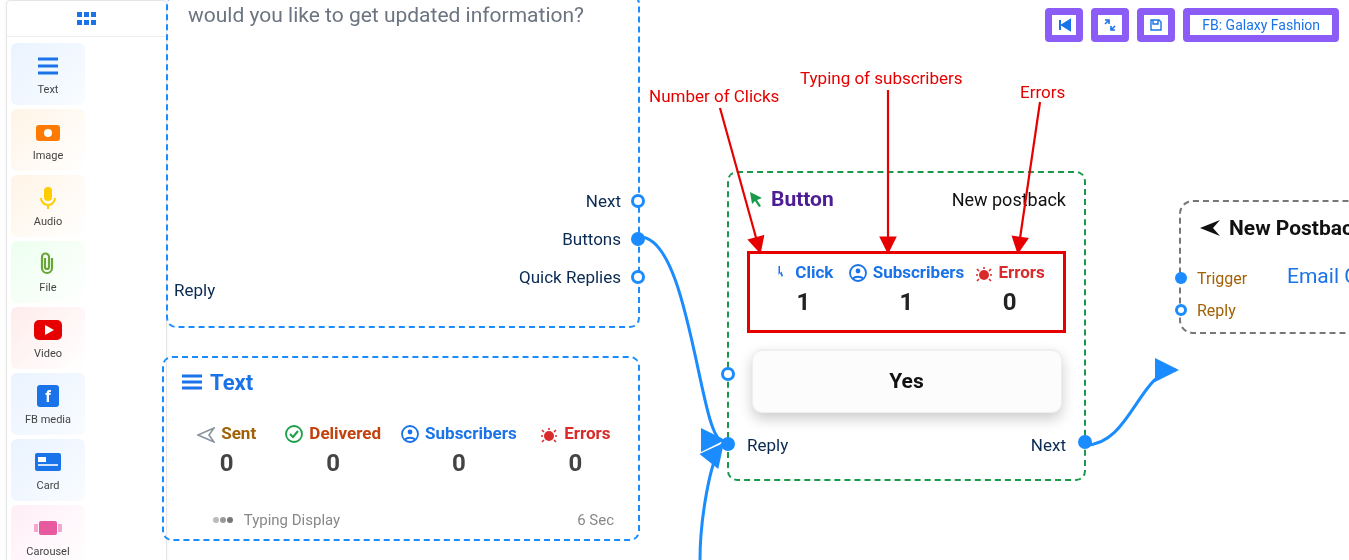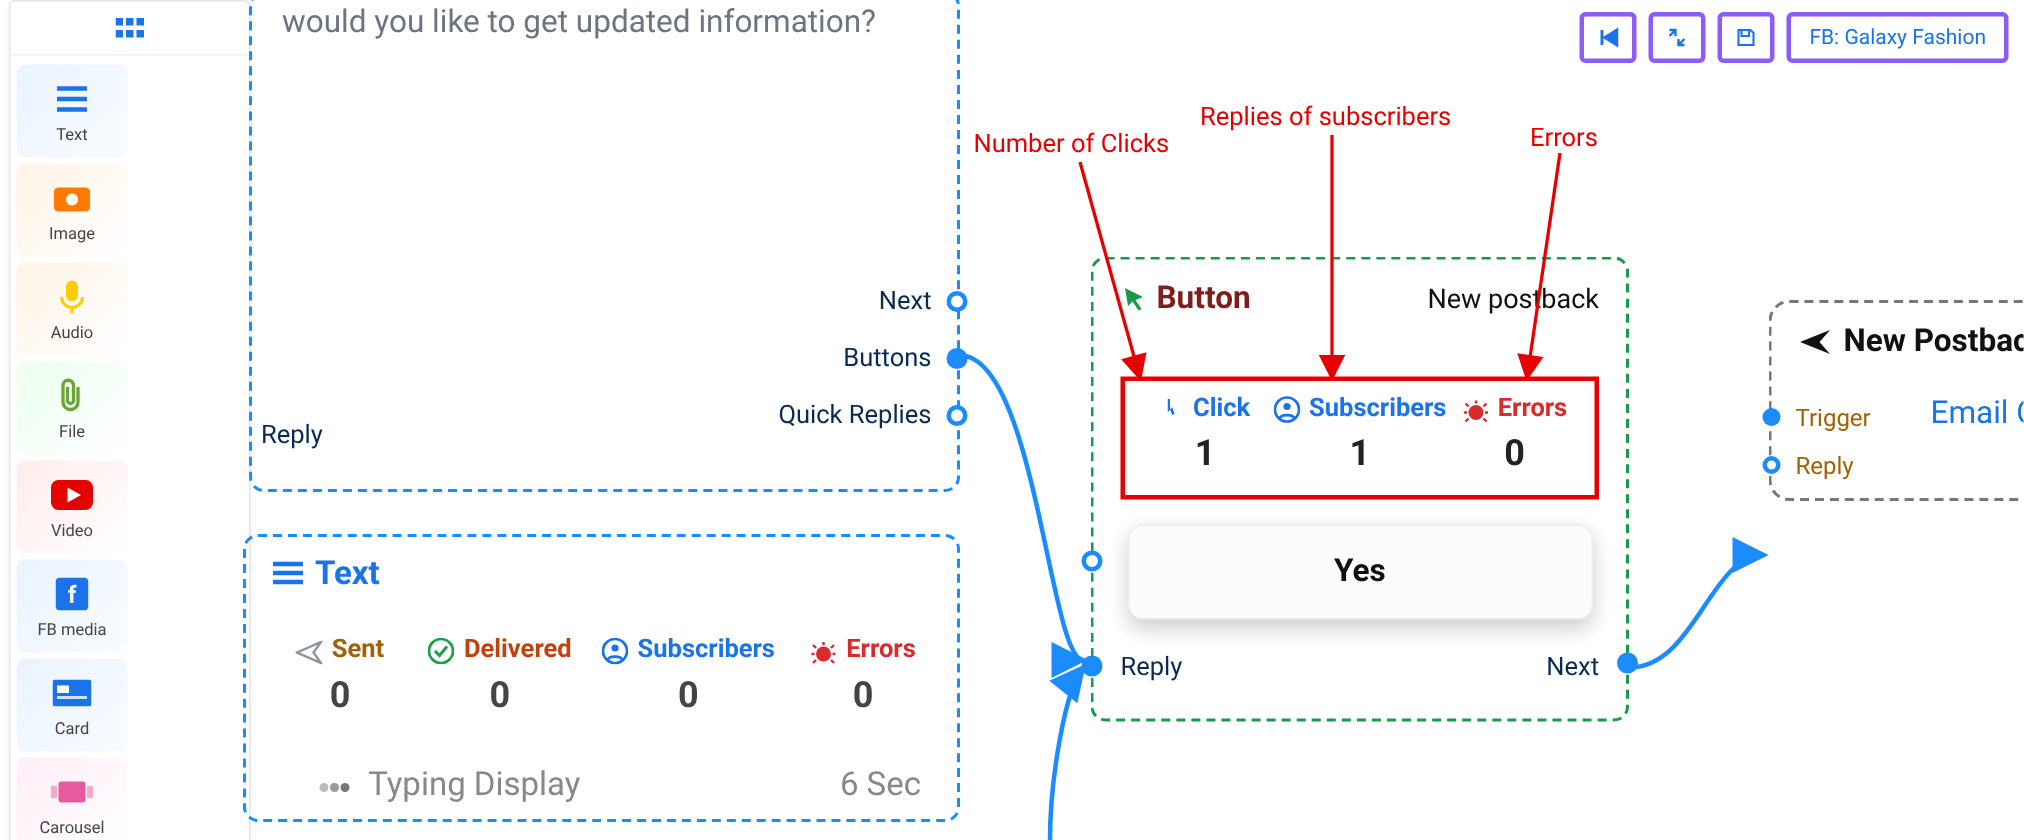--- a/index.html
+++ b/index.html
@@ -13,43 +13,43 @@
   .palette-item .pi-label { font-size: 11px; color: #444; text-align: center; line-height: 1.1; }
   .palette-item .pi-icon { width: 28px; height: 28px; display: flex; align-items: center; justify-content: center; }
   .pal-blue  { background: linear-gradient(135deg,#eaf3ff 0%,#f9fcff 100%); }
   .pal-orange{ background: linear-gradient(135deg,#fff4e6 0%,#ffffff 100%); }
   .pal-red   { background: linear-gradient(135deg,#ffecec 0%,#ffffff 100%); }
   .pal-green { background: linear-gradient(135deg,#ecffef 0%,#ffffff 100%); }
   .pal-pink  { background: linear-gradient(135deg,#ffeef7 0%,#ffffff 100%); }
 
   
   .top-actions { position: absolute; top: 8px; right: 10px; display: flex; gap: 8px; }
-  .ta-btn { height: 34px; min-width: 38px; padding: 0 12px; border: 3px solid #8b5cf6; border-radius: 4px; background: #fff; color: #1a73e8; font-size: 14px; display: flex; align-items: center; justify-content: center; cursor: pointer; }
+  .ta-btn { height: 34px; min-width: 38px; padding: 0 12px; border: 7px solid #8b5cf6; border-radius: 4px; background: #fff; color: #1a73e8; font-size: 14px; display: flex; align-items: center; justify-content: center; cursor: pointer; }
   .ta-btn.icon-only { padding: 0; width: 38px; }
 
   
   .node1 { position: absolute; left: 166px; top: -6px; width: 474px; height: 334px; border: 2px dashed #1a8cff; border-radius: 10px; }
   .node1 .msg { margin: 2px 10px 0 20px; min-height: 160px; color: #6b7480; font-size: 21px; line-height: 1.45; padding-top: 2px; }
   .node1 .reply-tag { position: absolute; left: 6px; bottom: 26px; color: #0a2a52; font-size: 17px; }
   .port-col { position: absolute; right: 8px; top: 186px; width: 140px; text-align: right; }
   .port-row { height: 38px; display: flex; align-items: center; justify-content: flex-end; gap: 10px; color: #0a2a52; font-size: 17px; }
   .port-dot { width: 14px; height: 14px; border-radius: 50%; background: #1a8cff; margin-right: -15px; }
   .port-dot.hollow { background: #fff; border: 3px solid #1a8cff; }
 
   .node-text { position: absolute; left: 162px; top: 356px; width: 478px; border: 2px dashed #1a8cff; border-radius: 10px; padding: 12px 18px 10px 18px; }
   .node-text h3 { color: #1a73e8; font-size: 22px; font-weight: 700; display: flex; align-items: center; gap: 8px; }
   .stats-row { display: flex; gap: 20px; margin-top: 28px; justify-content: space-between; padding: 0 6px; }
   .stat { text-align: center; flex: 1; }
   .stat .s-label { color: #8a949e; font-size: 17px; font-weight: 700; display: flex; align-items: flex-end; justify-content: center; gap: 6px; }
   .stat .s-val { color: #444; font-size: 24px; font-weight: 700; margin-top: 6px; }
-  .typing-row { margin-top: 34px; display: flex; justify-content: space-between; color: #888; font-size: 22px; padding: 0 6px 0 30px; }
+  .typing-row { margin-top: 34px; display: flex; justify-content: space-between; color: #888; font-size: 15px; padding: 0 6px 0 30px; }
 
   .node-button { position: absolute; left: 727px; top: 171px; width: 359px; height: 310px; border: 2px dashed #199a4a; border-radius: 10px; padding: 14px 18px; }
   .nb-head { display: flex; justify-content: space-between; align-items: center; }
-  .nb-head .nb-title { color: #7f1d1d; font-weight: 700; font-size: 21px; display: flex; align-items: center; gap: 6px; }
+  .nb-head .nb-title { color: #4c1d95; font-weight: 700; font-size: 21px; display: flex; align-items: center; gap: 6px; }
   .nb-head .nb-sub { color: #111; font-size: 18px; }
   .nb-stats-box { margin-top: 40px; border: 3px solid #e60000; padding: 8px 8px 14px 8px; }
   .nb-stats { display: flex; justify-content: space-around; }
   .yes-btn { margin: 16px auto 0 auto; width: 310px; height: 64px; border-radius: 10px; background: #fcfcfc; box-shadow: 0 6px 14px rgba(0,0,0,0.2), 0 1px 0 rgba(0,0,0,0.05) inset; display: flex; align-items: center; justify-content: center; font-size: 21px; font-weight: 700; color: #111; cursor: pointer; border: 1px solid #eee; }
   .nb-footer { position: absolute; left: 18px; right: 18px; bottom: 24px; display: flex; justify-content: space-between; color: #0a2a52; font-size: 17px; }
   .nb-in-port { position: absolute; left: -8px; top: 264px; width: 14px; height: 14px; background: #1a8cff; border-radius: 50%; }
   .nb-in-port2 { position: absolute; left: -8px; top: 194px; width: 14px; height: 14px; background: #fff; border: 3px solid #1a8cff; border-radius: 50%; }
   .nb-out-port { position: absolute; right: -8px; bottom: 30px; width: 14px; height: 14px; background: #1a8cff; border-radius: 50%; }
 
   .node-postback { position: absolute; left: 1179px; top: 200px; width: 300px; border: 2px dashed #777; border-radius: 14px; padding: 14px 18px 44px 18px; }
@@ -316,21 +316,21 @@
         <span>Trigger</span>
       </div>
     <div>
         <span class="np-dot hollow"></span>
         <span>Reply</span>
       </div>
   </div>
 </div>
 
 <div class="anno" style="left:649px;top:86px">Number of Clicks</div>
-<div class="anno" style="left:800px;top:68px">Replies of subscribers</div>
+<div class="anno" style="left:800px;top:68px">Typing of subscribers</div>
 <div class="anno" style="left:1020px;top:82px">Errors</div>
 
 <svg class="connector" style="left:0;top:0;width:1349px;height:560px">
   <path d="M720 108 L760 252" stroke="#e60000" stroke-width="2.2" fill="none" marker-end="url(#redArrow)"></path>
   <path d="M888 90 L888 252" stroke="#e60000" stroke-width="2.2" fill="none" marker-end="url(#redArrow)"></path>
   <path d="M1040 102 L1018 252" stroke="#e60000" stroke-width="2.2" fill="none" marker-end="url(#redArrow)"></path>
 </svg>
 
 <svg class="connector" style="left:0;top:0;width:1349px;height:560px">
   <path d="M640 237 C 690 237, 700 440, 722 440" stroke="#1a8cff" stroke-width="3" fill="none" marker-end="url(#blueArrow)"></path>

